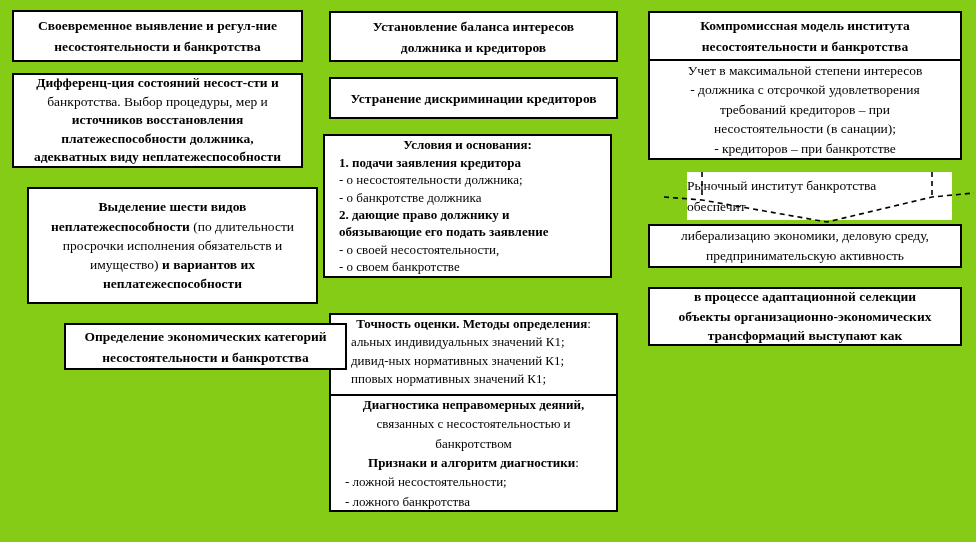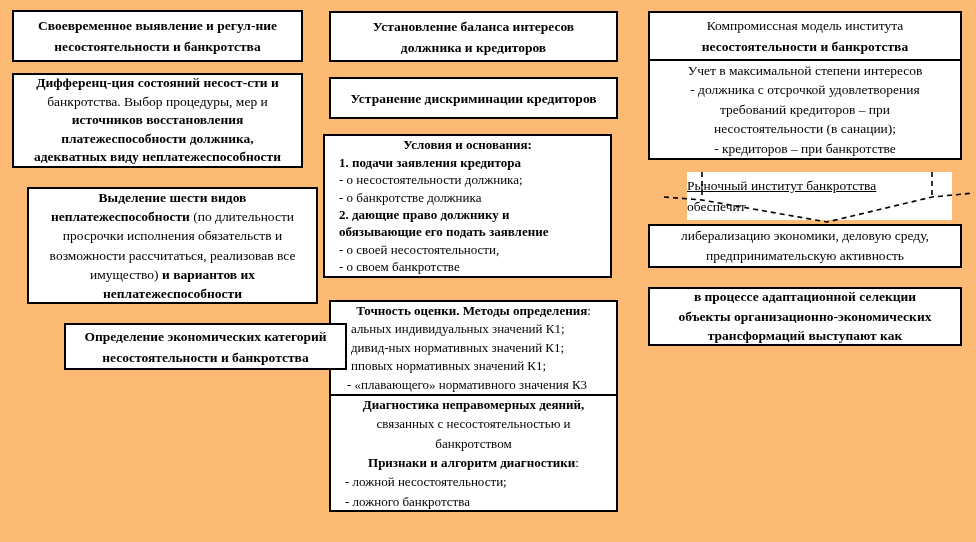--- a/index.html
+++ b/index.html
@@ -1,39 +1,39 @@
 <!DOCTYPE html>
 <html><head>
 <meta charset="utf-8">
 <style>
   html,body { margin:0; padding:0; }
   #canvas {
     position:relative; width:976px; height:542px;
-    background:#fdba74; overflow:hidden;
+    background:#84cc16; overflow:hidden;
     font-family:"Liberation Serif","DejaVu Serif",serif;
     color:#000000;
   }
   .box {
     position:absolute; background:#ffffff; border:2px solid #000000;
     box-sizing:border-box; display:flex; flex-direction:column;
     justify-content:center; overflow:hidden;
   }
   .box .line { white-space:nowrap; }
   .box .line.center { text-align:center; }
   .box .line.left { text-align:left; padding-left:14px; }
 
   
   .b-l1 { left:12px;  top:10px;  width:291px; height:52px;  font-size:13.5px; line-height:21px; }
   .b-l2 { left:12px;  top:73px;  width:291px; height:95px;  font-size:13.5px; line-height:18.6px; }
   .b-l3 { left:27px;  top:187px; width:291px; height:117px; font-size:13.5px; line-height:19.2px; }
   .b-l4 { left:64px;  top:323px; width:283px; height:47px;  font-size:13.5px; line-height:21px; z-index:5; }
   .b-m1 { left:329px; top:11px;  width:289px; height:51px;  font-size:13.5px; line-height:21px; }
   .b-m2 { left:329px; top:77px;  width:289px; height:42px;  font-size:13.5px; line-height:19px; }
   .b-m3 { left:323px; top:134px; width:289px; height:144px; font-size:13px;   line-height:17.4px; }
-  .b-m4 { left:329px; top:300px; width:289px; height:96px;  font-size:13px;   line-height:18.6px; }
+  .b-m4 { left:329px; top:313px; width:289px; height:96px;  font-size:13px;   line-height:18.6px; }
   .b-m5 { left:329px; top:394px; width:289px; height:118px; font-size:13px;   line-height:19.4px; }
   .b-r1 { left:648px; top:11px;  width:314px; height:50px;  font-size:13.5px; line-height:21px; }
   .b-r2 { left:648px; top:59px;  width:314px; height:101px; font-size:13.5px; line-height:19.4px;justify-content:center; }
   .b-r3 { left:648px; top:224px; width:314px; height:44px;  font-size:13.5px; line-height:20px; }
   .b-r4 { left:648px; top:287px; width:314px; height:59px;  font-size:13.5px; line-height:19.4px; }
 
   .funnel-rect {
     position:absolute; left:687px; top:172px; width:265px; height:48px;
     background:#ffffff; border:none; box-sizing:border-box;
     display:flex; flex-direction:column; justify-content:center;
@@ -54,21 +54,20 @@
       <div class="line center"><span style="font-weight: 700;">Дифференц-ция состояний несост-сти и</span></div>
       <div class="line center"><span style="font-weight: 400; text-align: right;">банкротства. Выбор процедуры, мер и</span></div>
       <div class="line center"><span style="font-weight: 700;">источников восстановления</span></div>
       <div class="line center"><span style="font-weight: 700;">платежеспособности должника,</span></div>
       <div class="line center"><span style="font-weight: 700;">адекватных виду неплатежеспособности</span></div>
     </div>
   <div class="box b-l3">
       <div class="line center"><span style="font-weight: 700;">Выделение шести видов</span></div>
       <div class="line center"><span style="font-weight: 700;">неплатежеспособности</span><span style="font-weight: 400;"> (по длительности</span></div>
       <div class="line center"><span style="font-weight: 400;">просрочки исполнения обязательств и</span></div>
-      <div class="line center"><span style="font-weight: 400;">возможности рассчитаться, реализовав все</span></div>
       <div class="line center"><span style="font-weight: 400;">имущество)  </span><span style="font-weight: 700;">и вариантов их</span></div>
       <div class="line center"><span style="font-weight: 700;">неплатежеспособности</span></div>
     </div>
 
   <div class="box b-m1">
       <div class="line center"><span style="font-weight: 700;">Установление баланса интересов</span></div>
       <div class="line center"><span style="font-weight: 700;">должника и кредиторов</span></div>
     </div>
   <div class="box b-m2">
       <div class="line center"><span style="font-weight: 700;">Устранение дискриминации кредиторов</span></div>
@@ -98,33 +97,33 @@
       <div class="line left"><span style="font-weight: 400;">- ложной несостоятельности;</span></div>
       <div class="line left"><span style="font-weight: 400;">- ложного банкротства</span></div>
     </div>
 
   <div class="box b-l4">
       <div class="line center"><span style="font-weight: 700;">Определение экономических категорий</span></div>
       <div class="line center"><span style="font-weight: 700;">несостоятельности и банкротства</span></div>
     </div>
 
   <div class="box b-r1">
-      <div class="line center"><span style="font-weight: 400; margin-top: 7px;">Компромиссная модель института</span></div>
+      <div class="line center"><span style="font-weight: 700; margin-top: 7px;">Компромиссная модель института</span></div>
       <div class="line center"><span style="font-weight: 700;">несостоятельности и банкротства</span></div>
     </div>
   <div class="box b-r2">
       <div class="line center"><span style="font-weight: 400;">Учет в максимальной степени интересов</span></div>
       <div class="line center"><span style="font-weight: 400;">- должника с отсрочкой удовлетворения</span></div>
       <div class="line center"><span style="font-weight: 400;">требований кредиторов – при</span></div>
       <div class="line center"><span style="font-weight: 400;">несостоятельности (в санации);</span></div>
       <div class="line center"><span style="font-weight: 400;">- кредиторов – при банкротстве</span></div>
     </div>
 
   <div class="funnel-rect">
-      <div class="line center"><span style="font-weight: 400; text-decoration: underline;">Рыночный институт банкротства</span></div>
+      <div class="line center"><span style="font-weight: 400;">Рыночный институт банкротства</span></div>
       <div class="line center"><span style="font-weight: 400;">обеспечит</span></div>
     </div>
   <svg class="funnel-svg" viewBox="0 0 328 66">
     <path d="M54,6 L54,29" fill="none" stroke="#000000" stroke-width="1.6" stroke-dasharray="5,4"></path>
     <path d="M284,6 L284,29" fill="none" stroke="#000000" stroke-width="1.6" stroke-dasharray="5,4"></path>
     <path d="M16,31 L54,34 L179,56 L284,31 L326,27" fill="none" stroke="#000000" stroke-width="1.6" stroke-dasharray="5,4"></path>
   </svg>
 
   <div class="box b-r3">
       <div class="line center"><span style="font-weight: 400;">либерализацию экономики, деловую среду,</span></div>

